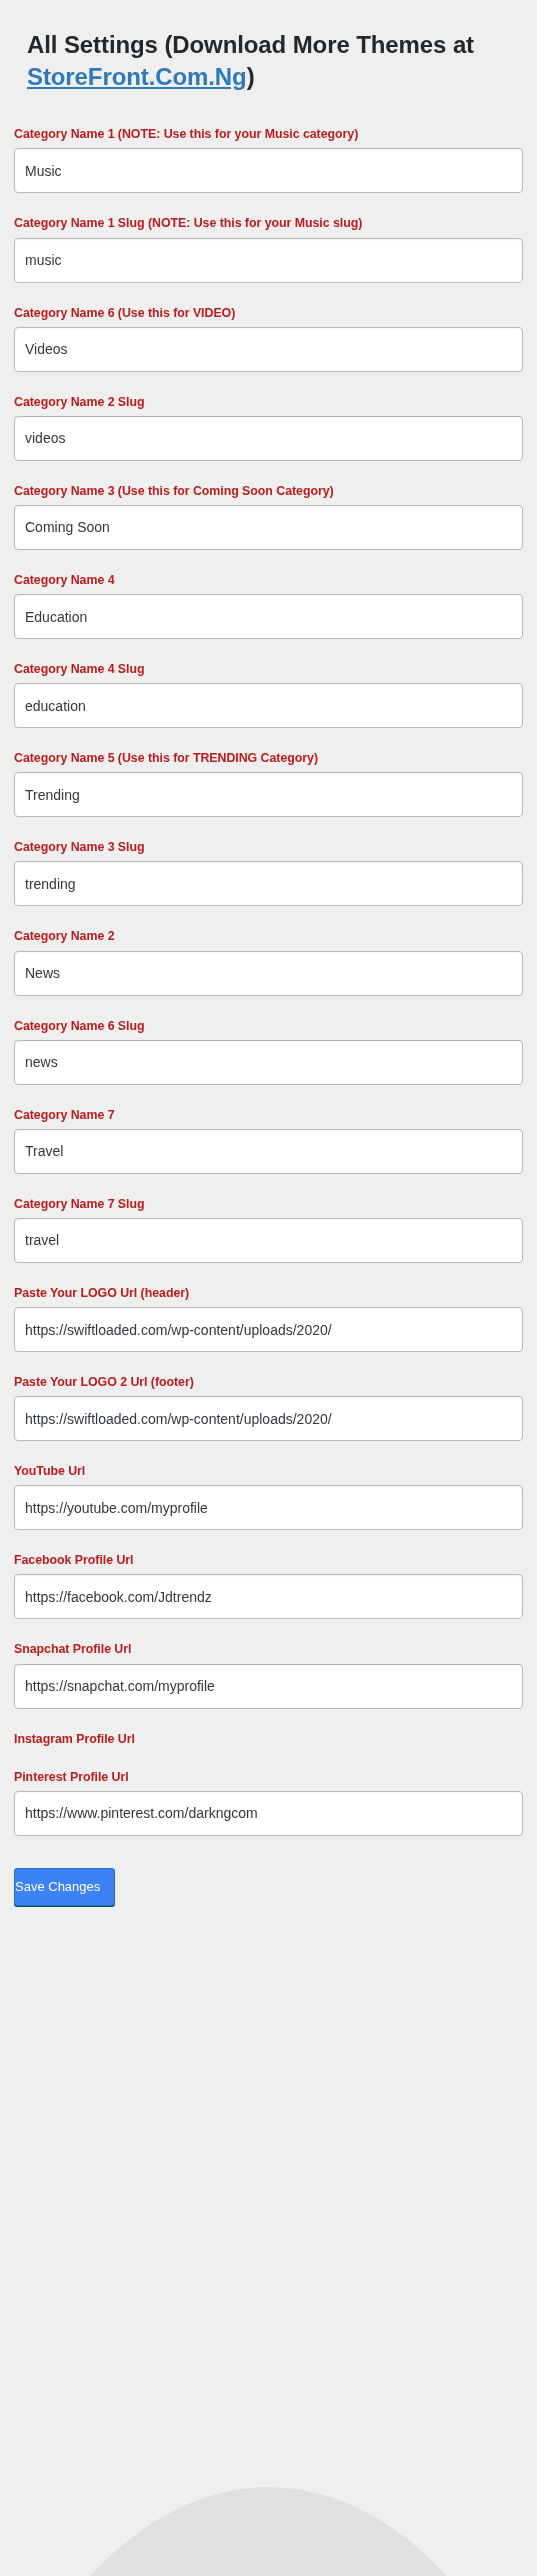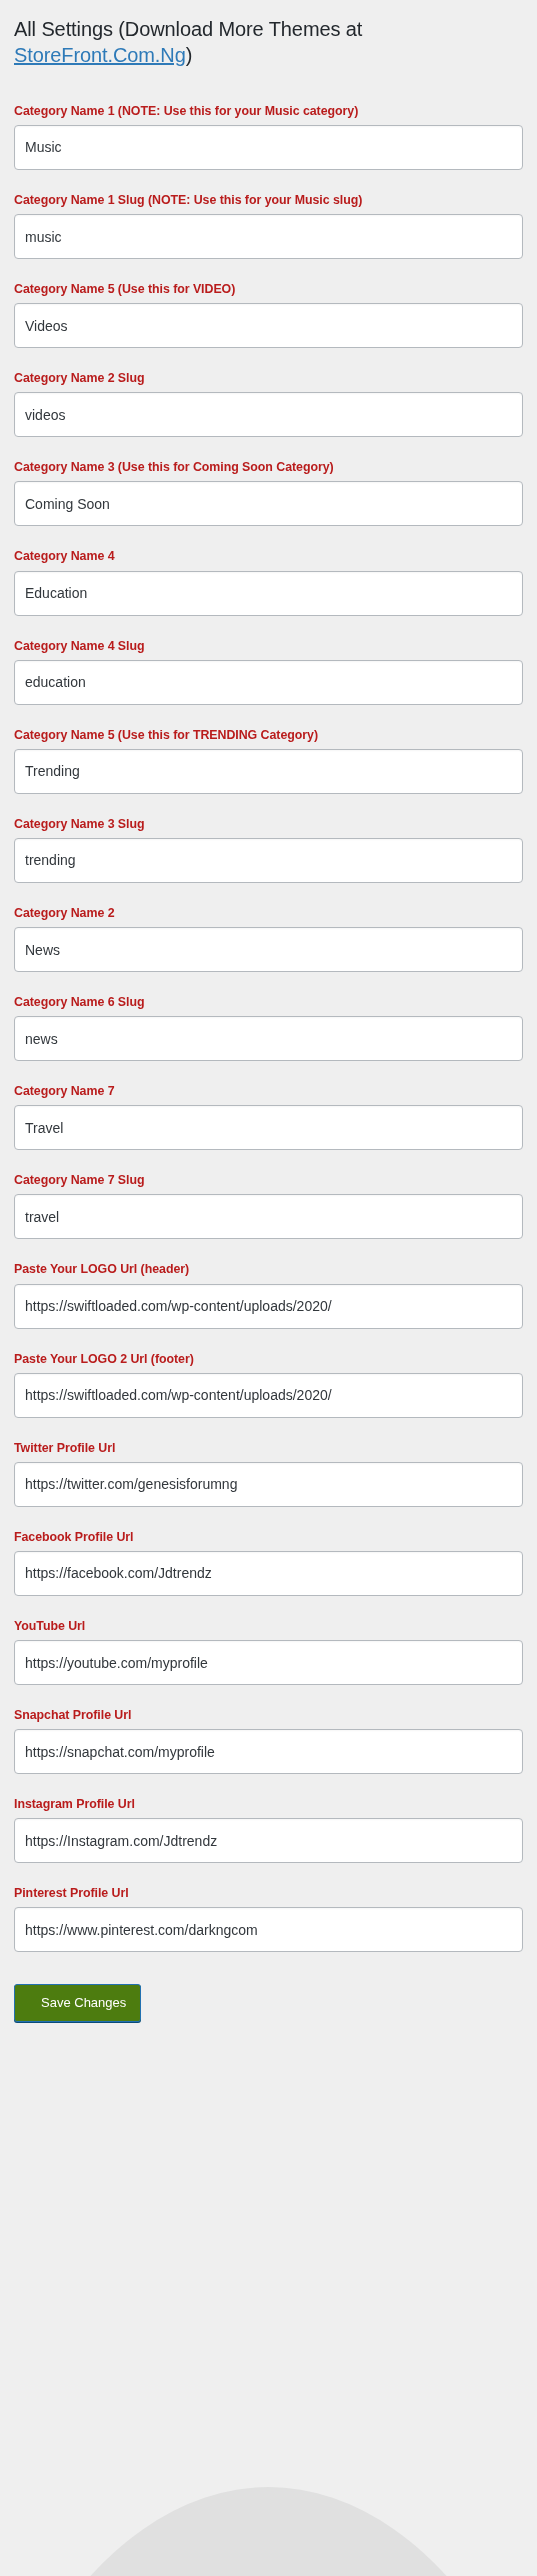--- a/index.html
+++ b/index.html
@@ -30,25 +30,25 @@
 
   .wrap {
     position: relative;
     z-index: 1;
     padding: 0 14px 0 14px;
     box-sizing: border-box;
     width: 537px;
   }
 
   h1.page-title {
-    margin: 0;
+    margin: 13px;
     padding: 16px 0 0 0;
-    font-size: 20px;
+    font-size: 24px;
     line-height: 1.32;
-    font-weight: normal;
+    font-weight: bold;
     color: #23282d;
     letter-spacing: -0.1px;
   }
   h1.page-title a {
     color: #2e7ab8;
     text-decoration: underline;
   }
 
   .field {
     margin-top: 22px;
@@ -82,28 +82,28 @@
     box-shadow: 0 1px 2px rgba(0,0,0,0.04) inset;
     outline: none;
   }
 
   .save-row {
     margin-top: 32px;
     padding-bottom: 36px;
   }
   button.save-button {
     display: inline-block;
-    background: #4d7c0f;
+    background: #3b82f6;
     color: #ffffff;
     border: 1px solid #2271b1;
     border-radius: 3px;
     font-family: "Liberation Sans", sans-serif;
     font-size: 13px;
     line-height: 1;
-    padding: 11px 14px 12px 26px;
+    padding: 11px 14px 12px 0;
     cursor: pointer;
     box-shadow: 0 1px 0 #0a4b78;
   }
 
   .spacer-bottom { height: 139px; }
 </style>
 </head>
 <body>
 
 <div class="bottom-curve"></div>
@@ -116,21 +116,21 @@
     <div id="fields-container">
         <div class="field">
           <label class="field-label">Category Name 1 (NOTE: Use this for your Music category)</label>
           <input type="text" class="field-input" value="Music" style="">
         </div>
         <div class="field">
           <label class="field-label">Category Name 1 Slug (NOTE: Use this for your Music slug)</label>
           <input type="text" class="field-input" value="music" style="">
         </div>
         <div class="field">
-          <label class="field-label">Category Name 5 (Use this for VIDEO)</label>
+          <label class="field-label">Category Name 6 (Use this for VIDEO)</label>
           <input type="text" class="field-input" value="Videos" style="">
         </div>
         <div class="field">
           <label class="field-label">Category Name 2 Slug</label>
           <input type="text" class="field-input" value="videos" style="">
         </div>
         <div class="field">
           <label class="field-label">Category Name 3 (Use this for Coming Soon Category)</label>
           <input type="text" class="field-input" value="Coming Soon" style="">
         </div>
@@ -168,38 +168,33 @@
         </div>
         <div class="field">
           <label class="field-label">Paste Your LOGO Url (header)</label>
           <input type="text" class="field-input" value="https://swiftloaded.com/wp-content/uploads/2020/" style="">
         </div>
         <div class="field">
           <label class="field-label">Paste Your LOGO 2 Url (footer)</label>
           <input type="text" class="field-input" value="https://swiftloaded.com/wp-content/uploads/2020/" style="">
         </div>
         <div class="field">
-          <label class="field-label">Twitter Profile Url</label>
-          <input type="text" class="field-input" value="https://twitter.com/genesisforumng" style="">
+          <label class="field-label">YouTube Url</label>
+          <input type="text" class="field-input" value="https://youtube.com/myprofile" style="">
         </div>
         <div class="field">
           <label class="field-label">Facebook Profile Url</label>
           <input type="text" class="field-input" value="https://facebook.com/Jdtrendz" style="">
         </div>
         <div class="field">
-          <label class="field-label">YouTube Url</label>
-          <input type="text" class="field-input" value="https://youtube.com/myprofile" style="">
-        </div>
-        <div class="field">
           <label class="field-label">Snapchat Profile Url</label>
           <input type="text" class="field-input" value="https://snapchat.com/myprofile" style="">
         </div>
         <div class="field">
           <label class="field-label">Instagram Profile Url</label>
-          <input type="text" class="field-input" value="https://Instagram.com/Jdtrendz" style="">
         </div>
         <div class="field">
           <label class="field-label">Pinterest Profile Url</label>
           <input type="text" class="field-input" value="https://www.pinterest.com/darkngcom" style="">
         </div>
       </div>
 
     <div class="save-row">
       <button type="submit" class="save-button">Save Changes</button>
     </div>

